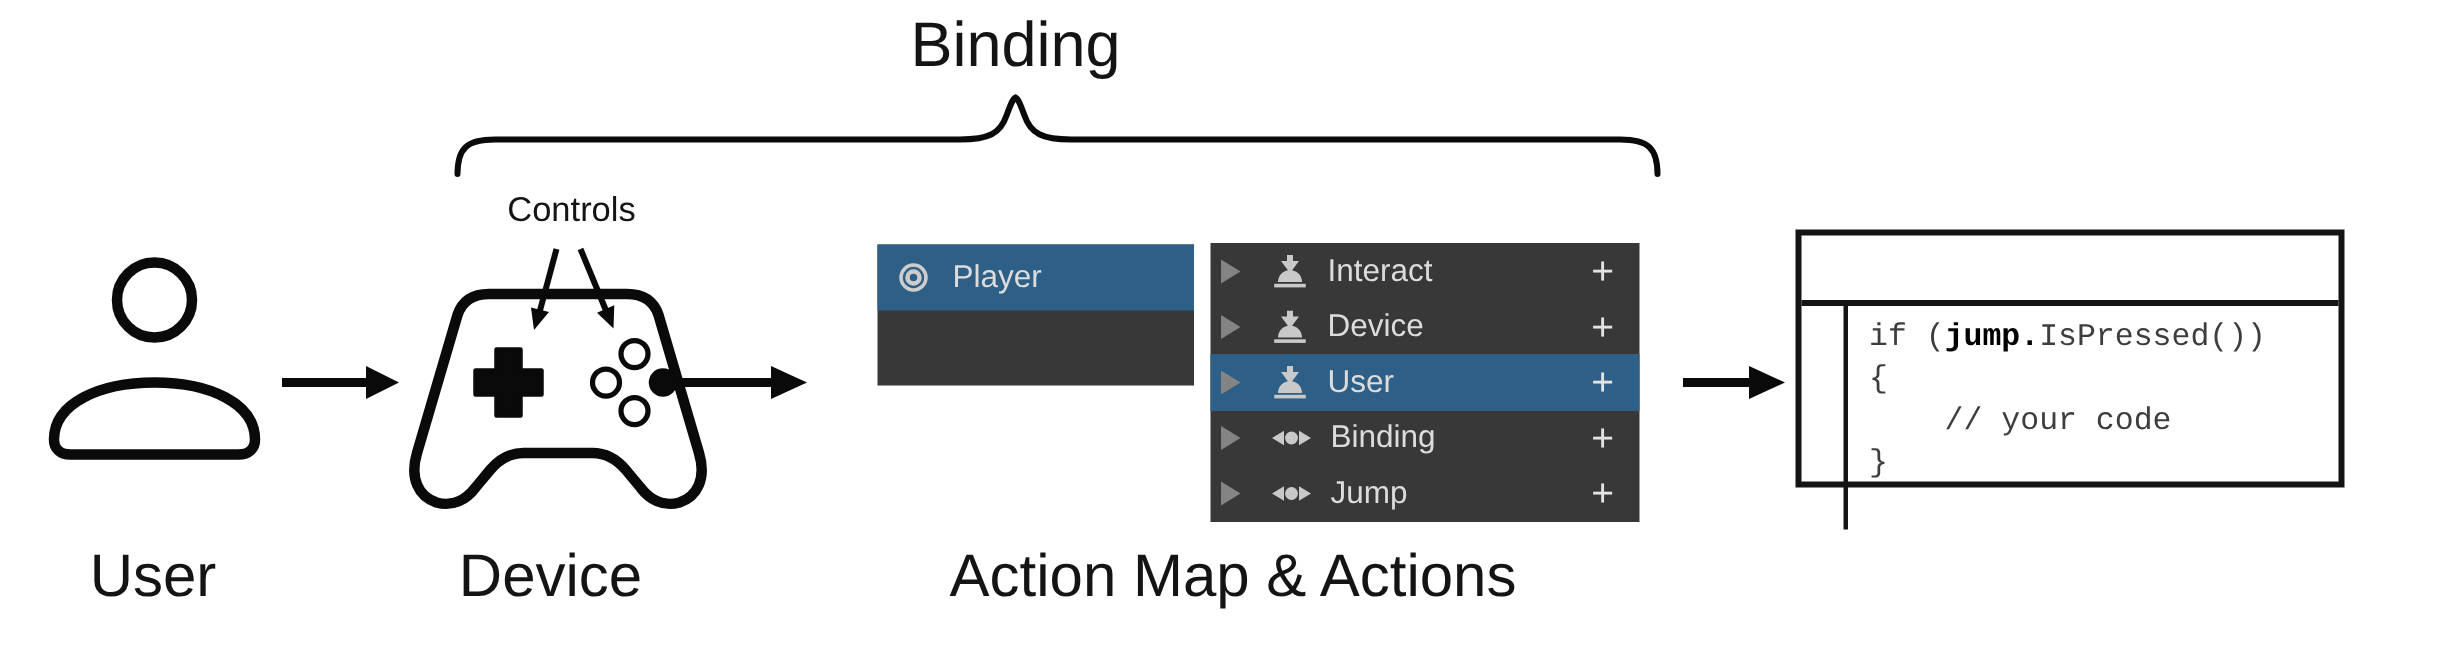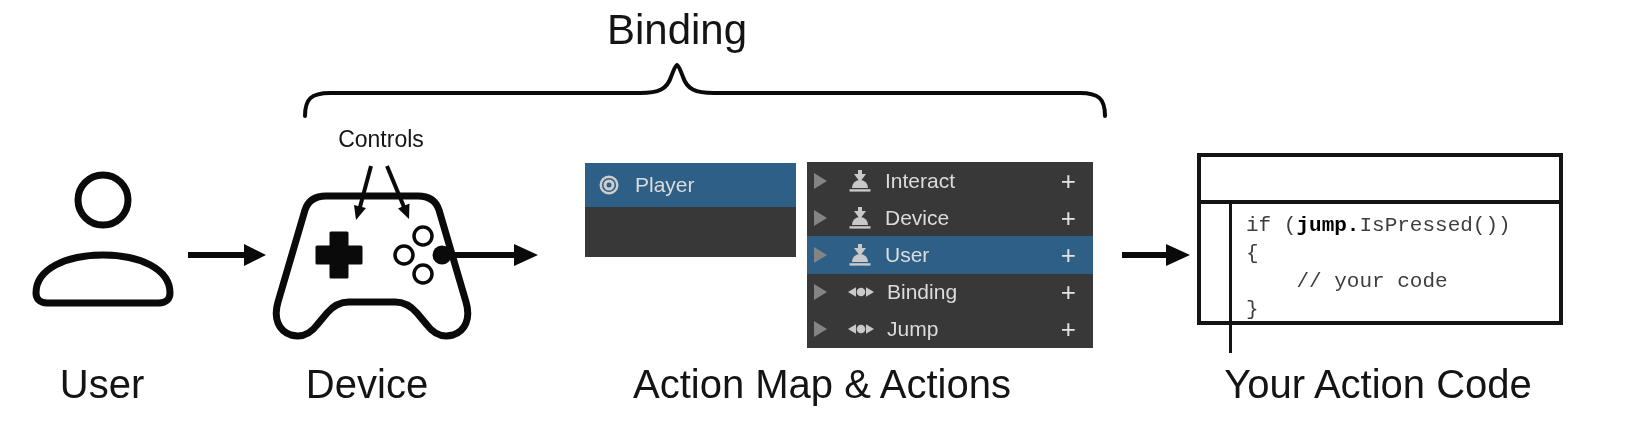--- a/index.html
+++ b/index.html
@@ -108,21 +108,20 @@
       <line x1="1122" y1="255" x2="1168" y2="255" stroke-width="6"></line>
       <polygon points="1166,244 1190,255 1166,266" stroke="none"></polygon>
     </g>
   </svg>
 
   <div class="diagram-label lbl-binding" style="left:677px;top:8px;">Binding</div>
   <div class="diagram-label lbl-controls" style="left:381px;top:124px;">Controls</div>
   <div class="diagram-label lbl-big" style="left:102px;top:360px;">User</div>
   <div class="diagram-label lbl-big" style="left:822px;top:360px;">Action Map &amp; Actions</div>
   <div class="diagram-label lbl-big" style="left:367px;top:360px;">Device</div>
-  <div class="diagram-label lbl-big" style="left:1378px;top:360px;">Your Action Code</div>
 
   <div class="panel map-panel">
     <div class="map-row selected">
       <svg class="map-icon" width="22" height="22" viewBox="0 0 22 22">
         <circle cx="11" cy="11" r="8.3" fill="none" stroke="#cdcdcd" stroke-width="2.4"></circle>
         <circle cx="11" cy="11" r="4" fill="none" stroke="#cdcdcd" stroke-width="3"></circle>
       </svg>
       <span class="row-label">Player</span>
     </div>
   </div>

